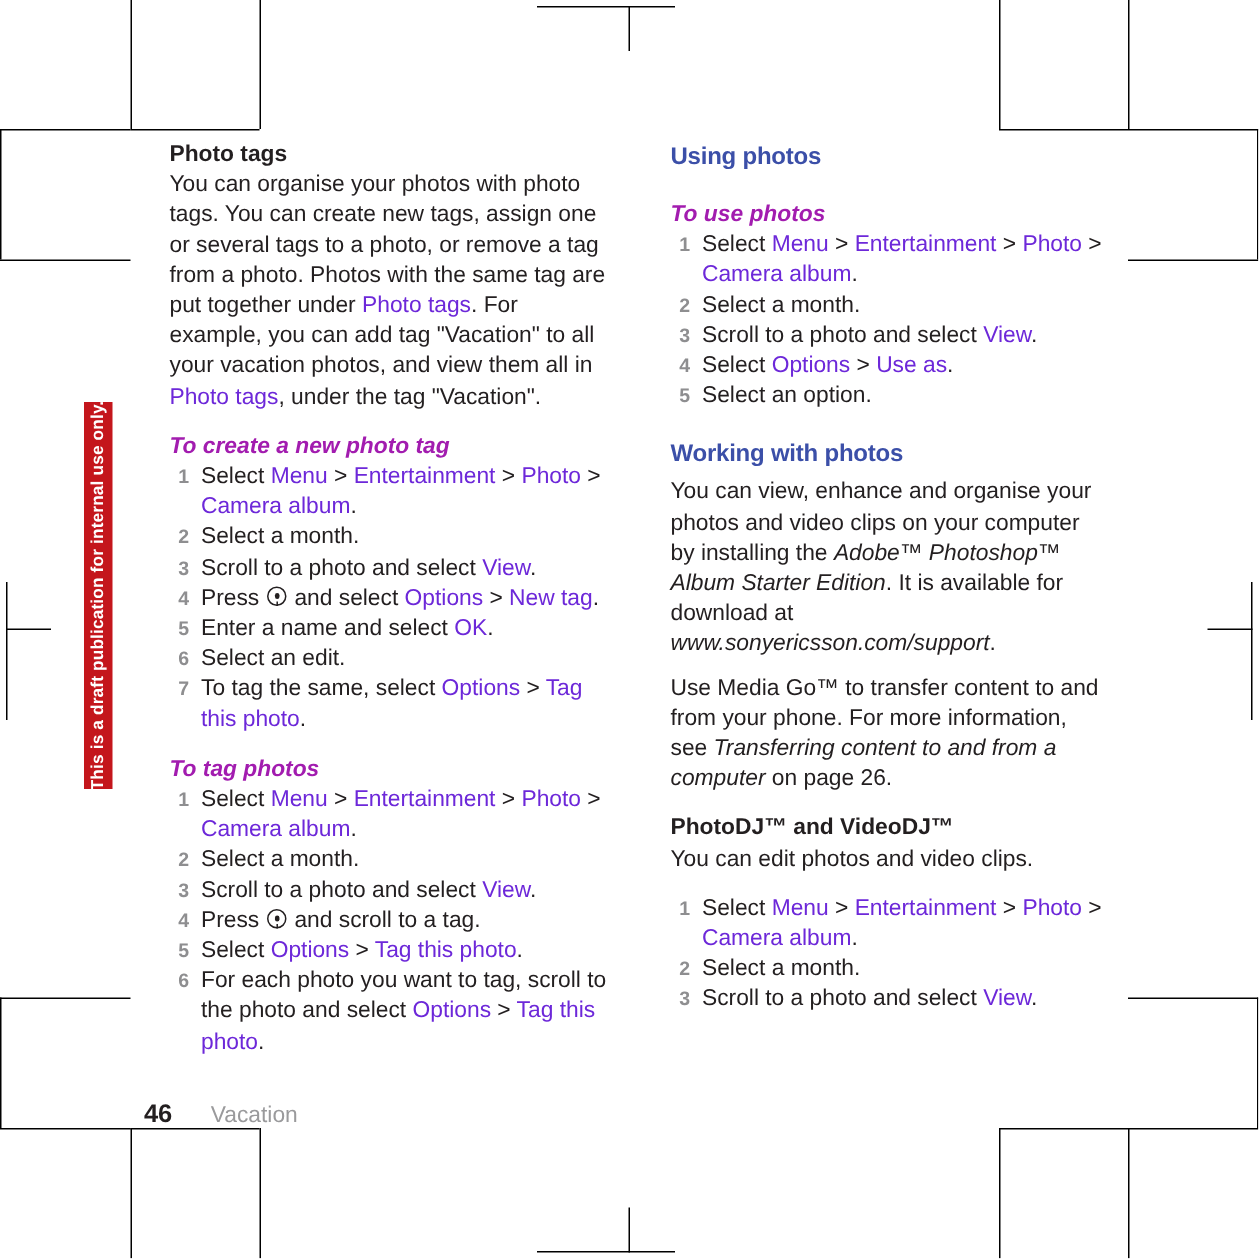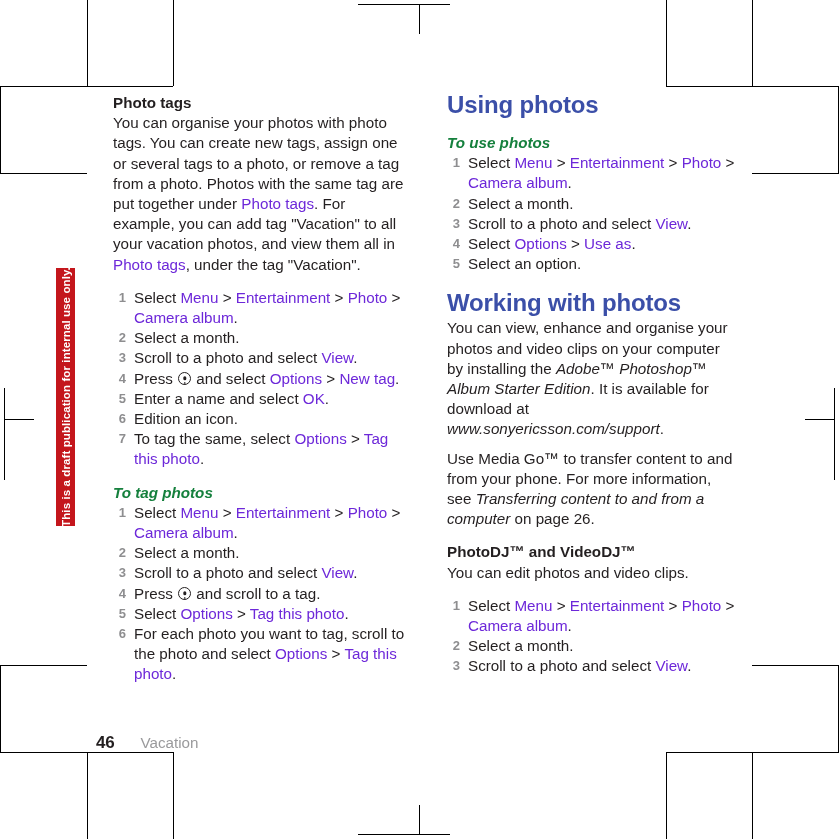--- a/index.html
+++ b/index.html
@@ -51,40 +51,40 @@
   
   .column {
     position: absolute;
     top: 93px;
     width: 295px;
   }
   #col-left  { left: 113px; }
   #col-right { left: 447px; width: 290px; }
 
   h2.section-title {
-    font-size: 24px;
+    font-size: 16px;
     line-height: 23px;
     font-weight: bold;
     color: #3b4fa8;
     margin: 0 0 4px 0;
     letter-spacing: -0.15px;
   }
   h3.sub-title {
     font-size: 15.2px;
     line-height: 20.2px;
     font-weight: bold;
     color: #231f20;
     margin: 0;
   }
   h3.proc-title {
     font-size: 15.2px;
     line-height: 20.2px;
     font-weight: bold;
     font-style: italic;
-    color: #15803d;
+    color: #a21caf;
     margin: 0;
   }
   p.para {
     margin: 0;
     font-size: 15.2px;
     line-height: 20.2px;
     color: #231f20;
   }
   .gap-sm { height: 9px; }
   .gap-md { height: 13px; }
@@ -225,27 +225,28 @@
     <span class="wm-text">This is a draft publication for internal use only.</span>
   </div>
 
   <div class="column" id="col-left">
 
     <h3 class="sub-title">Photo tags</h3>
     <p class="para"><span>You can organise your photos with photo tags. You can create new tags, assign one or several tags to a photo, or remove a tag from a photo. Photos with the same tag are put together under </span><span class="ui">Photo tags</span><span>. For example, you can add tag "Vacation" to all your vacation photos, and view them all in </span><span class="ui">Photo tags</span><span>, under the tag "Vacation".</span></p>
 
     <div class="gap-md"></div>
 
+    <h3 class="proc-title">To create a new photo tag</h3>
     <ol class="steps">
       <li><span>Select </span><span class="ui">Menu</span><span class="sep"> &gt; </span><span class="ui">Entertainment</span><span class="sep"> &gt; </span><span class="ui">Photo</span><span class="sep"> &gt; </span><span class="ui">Camera album</span><span>.</span></li>
       <li><span>Select a month.</span></li>
       <li><span>Scroll to a photo and select </span><span class="ui">View</span><span>.</span></li>
       <li><span>Press </span><span class="keyicon"></span><span> and select </span><span class="ui">Options</span><span class="sep"> &gt; </span><span class="ui">New tag</span><span>.</span></li>
       <li><span>Enter a name and select </span><span class="ui">OK</span><span>.</span></li>
-      <li><span>Edition an icon.</span></li>
+      <li><span>Select an edit.</span></li>
       <li><span>To tag the same, select </span><span class="ui">Options</span><span class="sep"> &gt; </span><span class="ui">Tag this photo</span><span>.</span></li>
     </ol>
 
     <div class="gap-md"></div>
 
     <h3 class="proc-title">To tag photos</h3>
     <ol class="steps">
       <li><span>Select </span><span class="ui">Menu</span><span class="sep"> &gt; </span><span class="ui">Entertainment</span><span class="sep"> &gt; </span><span class="ui">Photo</span><span class="sep"> &gt; </span><span class="ui">Camera album</span><span>.</span></li>
       <li><span>Select a month.</span></li>
       <li><span>Scroll to a photo and select </span><span class="ui">View</span><span>.</span></li>

